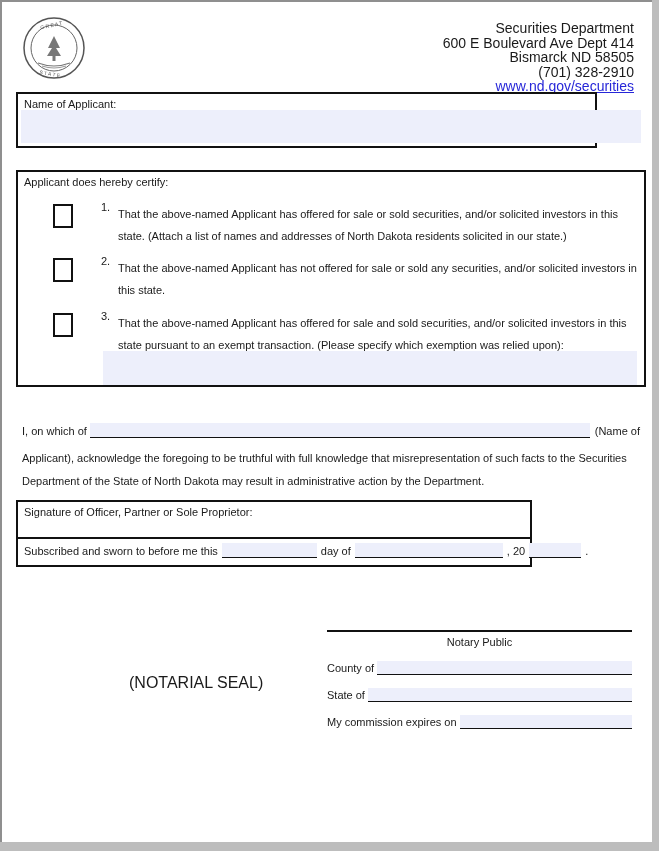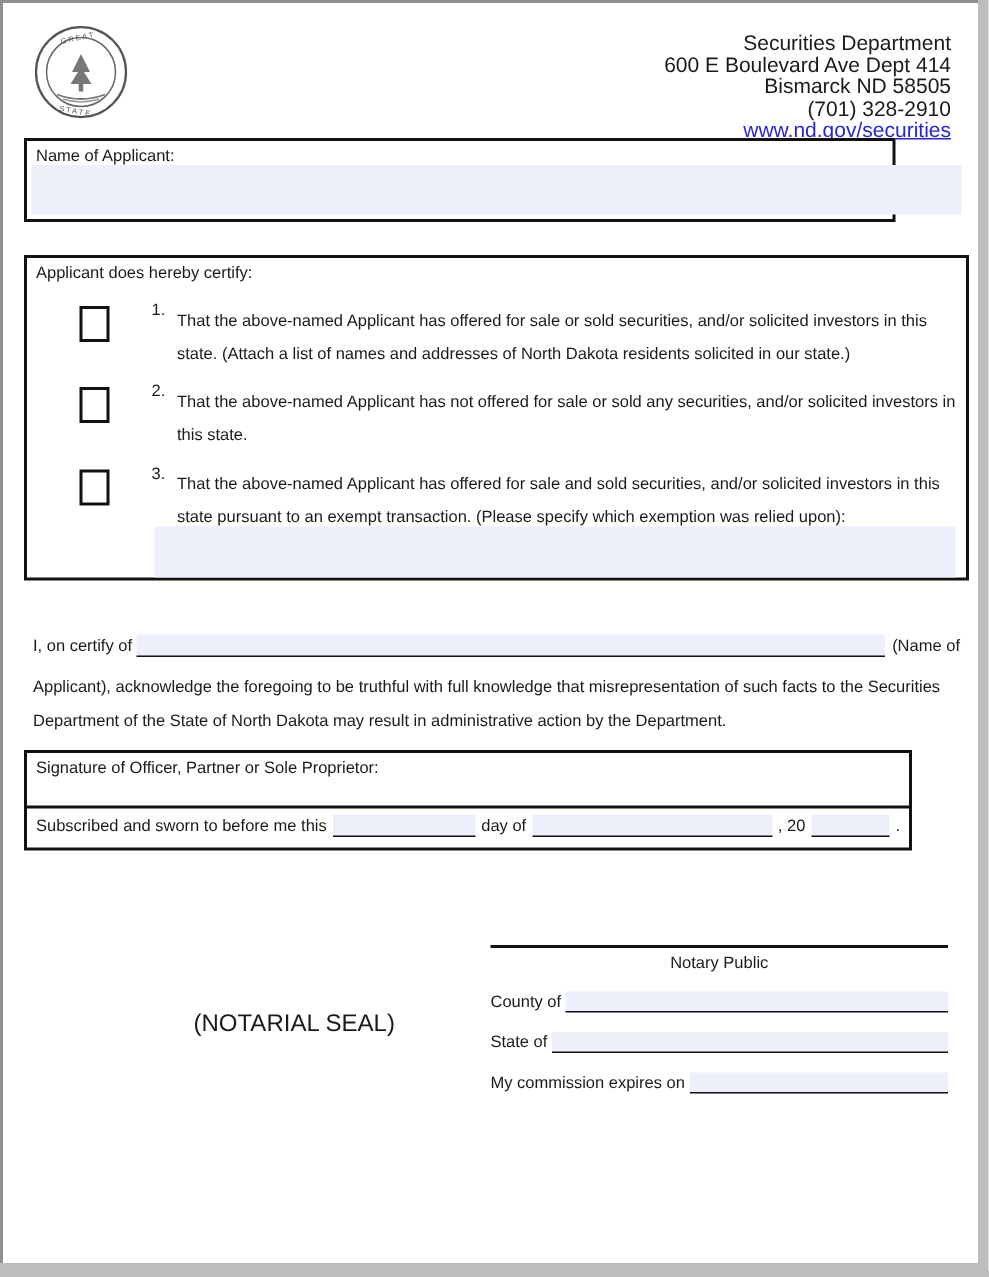--- a/index.html
+++ b/index.html
@@ -53,21 +53,21 @@
 
   
   .ack { position:absolute; left:20px; top:421px; width:618px; font-size:11px; }
   .ack-line1 { display:flex; align-items:flex-end; }
   .ack-line1 .pre { white-space:nowrap; padding-bottom:1px; }
   .ack-line1 input { flex:1; height:15px; margin:0 5px 0 3px; border-bottom:1.2px solid #111; }
   .ack-line1 .post { white-space:nowrap; padding-bottom:1px; }
   .ack-body { margin-top:9px; line-height:23px; }
 
   
-  .sig-box { left:14px; top:498px; width:592px; height:67px; }
+  .sig-box { left:14px; top:498px; width:516px; height:67px; }
   .sig-row1 { height:37px; border-bottom:2px solid #111; }
   .sig-row2 { display:flex; align-items:flex-end; padding:4px 6px 6px 6px; font-size:11px; }
   .sig-row2 .t { white-space:nowrap; padding-bottom:1px; }
   .sig-row2 input { height:15px; border-bottom:1.2px solid #111; margin:0 4px; }
   .in-day { width:95px; }
   .in-month { flex:1; }
   .in-year { width:52px; }
 
   
   .notarial-seal { position:absolute; left:127px; top:672px; font-size:16px; }
@@ -132,21 +132,21 @@
       <div class="cb"></div>
       <div class="num">3.</div>
       <div class="itext">That the above-named Applicant has offered for sale and sold securities, and/or solicited investors in this state pursuant to an exempt transaction.  (Please specify which exemption was relied upon):</div>
     </div>
 
     <input type="text" class="fld exemption" value="" style="">
   </div>
 
   <div class="ack">
     <div class="ack-line1">
-      <span class="pre">I, on certify of</span>
+      <span class="pre">I, on which of</span>
       <input type="text" class="fld underlined" value="" style="">
       <span class="post">(Name of</span>
     </div>
     <div class="ack-body">Applicant), acknowledge the foregoing to be truthful with full knowledge that misrepresentation of such facts to the Securities Department of the State of North Dakota may result in administrative action by the Department.</div>
   </div>
 
   <div class="bordered sig-box">
     <div class="sig-row1">
       <div class="box-label">Signature of Officer, Partner or Sole Proprietor:</div>
     </div>

